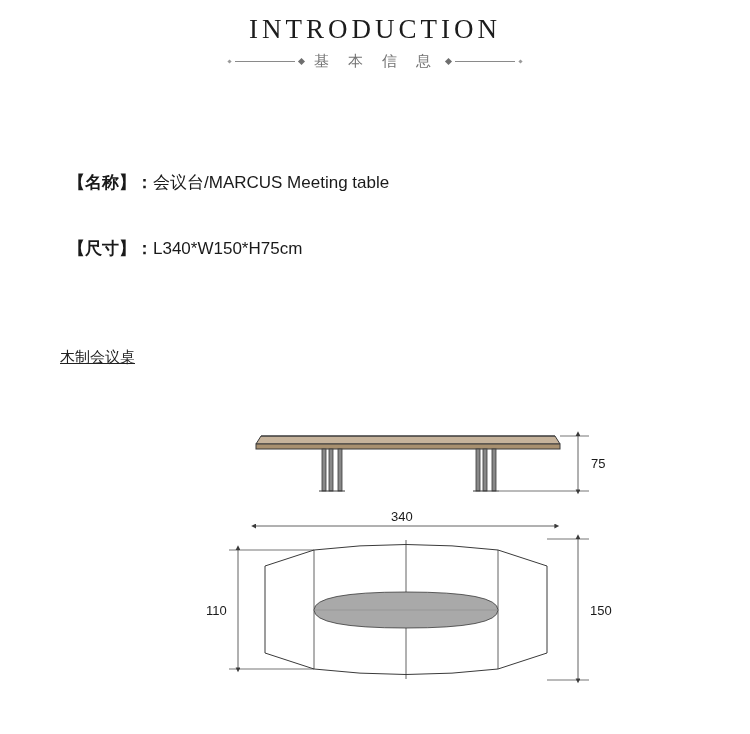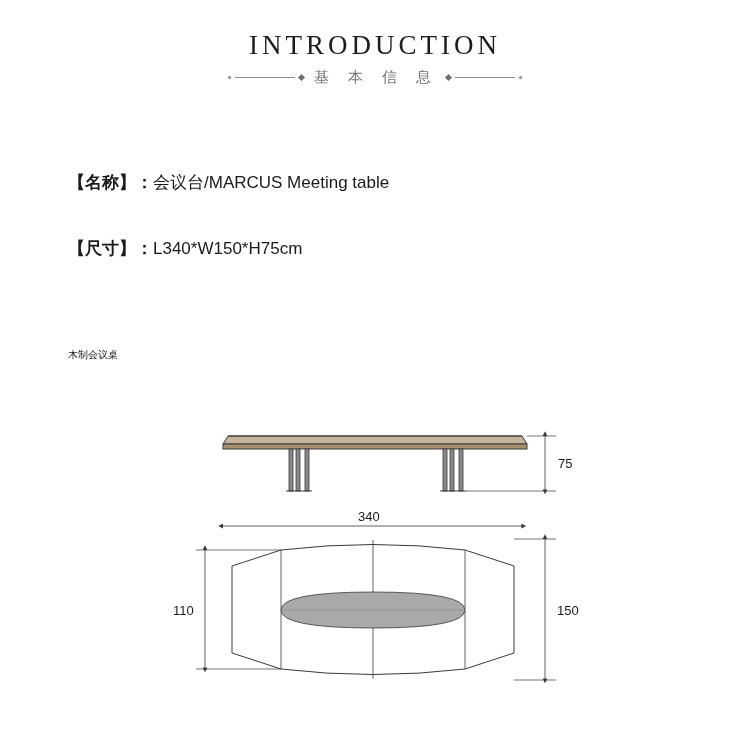--- a/index.html
+++ b/index.html
@@ -12,21 +12,21 @@
     background: #ffffff;
     font-family: "Liberation Sans", sans-serif;
     color: #1a1a1a;
     position: relative;
     overflow: hidden;
   }
 
   
   .header {
     width: 100%;
-    padding-top: 28px;
+    padding-top: 12px;
     text-align: center;
   }
   .header-title {
     font-family: "Liberation Serif", serif;
     font-size: 27px;
     letter-spacing: 4px;
     color: #1c1c1c;
     font-weight: 400;
     line-height: 34px;
   }
@@ -83,33 +83,35 @@
   }
   .spec-label {
     font-weight: bold;
   }
   .spec-value {
     font-weight: normal;
   }
 
   .caption {
     position: absolute;
-    left: 68px;
+    left: 60px;
     top: 348px;
-    font-size: 10px;
+    font-size: 15px;
     color: #222;
+    text-decoration: underline;
   }
 
   
   .drawing {
     position: absolute;
     left: 0;
     top: 400px;
     width: 690px;
     height: 320px;
+    padding-left: 33px;
   }
   .drawing svg {
     display: block;
   }
   .dim-text {
     font-family: "Liberation Sans", sans-serif;
     font-size: 13px;
     fill: #1a1a1a;
   }
 </style>

